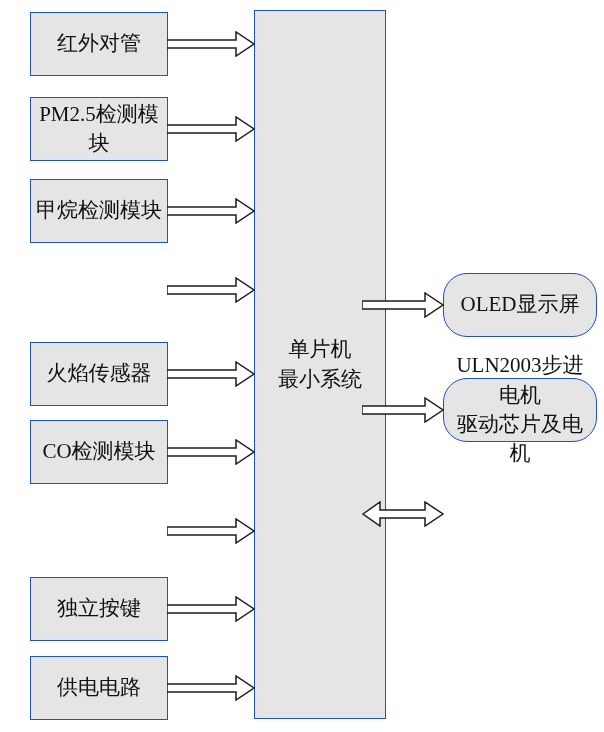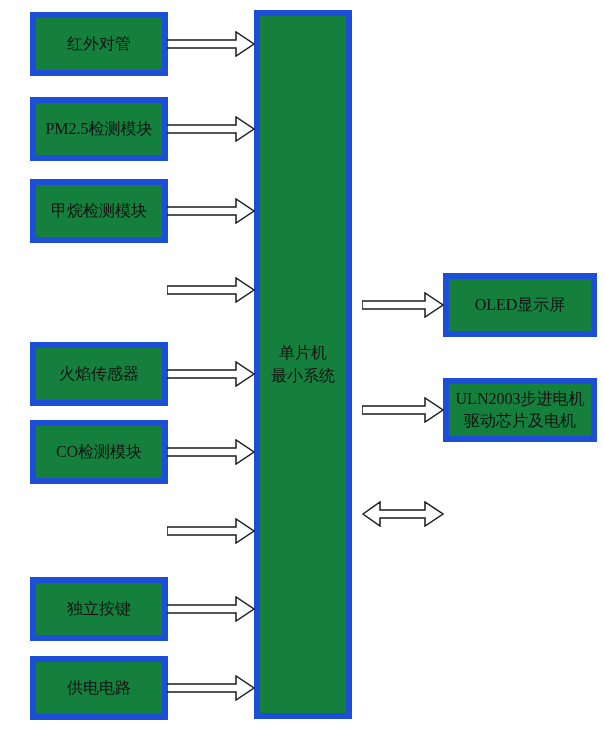--- a/index.html
+++ b/index.html
@@ -11,37 +11,37 @@
     position: relative;
     width: 604px;
     height: 732px;
     background: #ffffff;
     font-family: "Liberation Serif", "DejaVu Serif", serif;
     overflow: hidden;
   }
   .box {
     position: absolute;
     box-sizing: border-box;
-    background: #15803d;
-    border: 6px solid #1d4ed8;
+    background: #e5e5e5;
+    border: 1px solid #1d4ed8;
     display: flex;
     align-items: center;
     justify-content: center;
     text-align: center;
     color: #111111;
-    font-size: 16px;
+    font-size: 21px;
     line-height: 1.4;
   }
   .box .label {
     white-space: pre-line;
     padding: 0 4px;
   }
   .left-box  { left: 30px;  width: 138px; height: 64px; }
-  .right-box { left: 443px; width: 154px; height: 64px; }
-  .center-box{ left: 254px; top: 10px; width: 98px; height: 709px; }
+  .right-box { left: 443px; width: 154px; height: 64px; border-radius: 24px; }
+  .center-box{ left: 254px; top: 10px; width: 132px; height: 709px; }
   .arrow {
     position: absolute;
     display: block;
   }
 </style>
 </head>
 <body>
 
 <div class="canvas">
 

